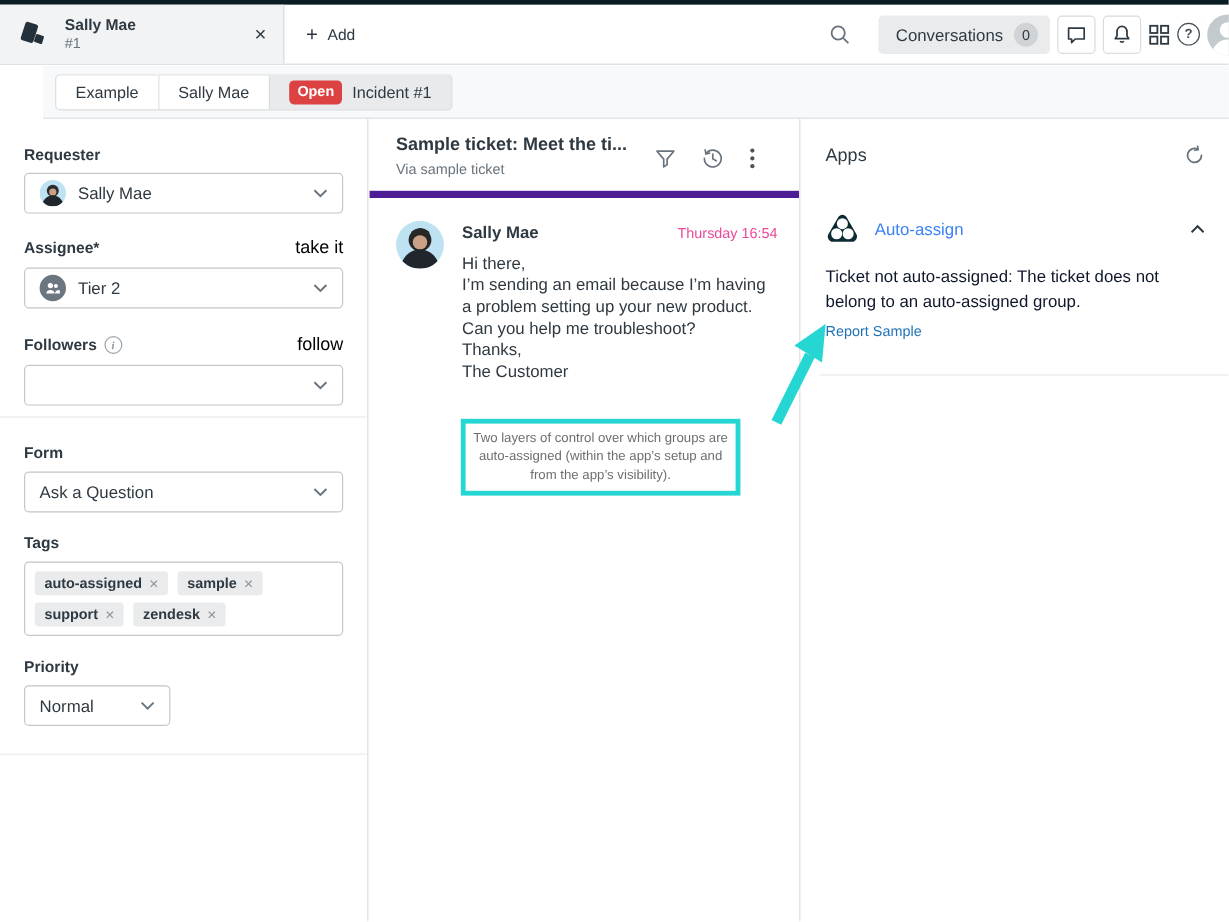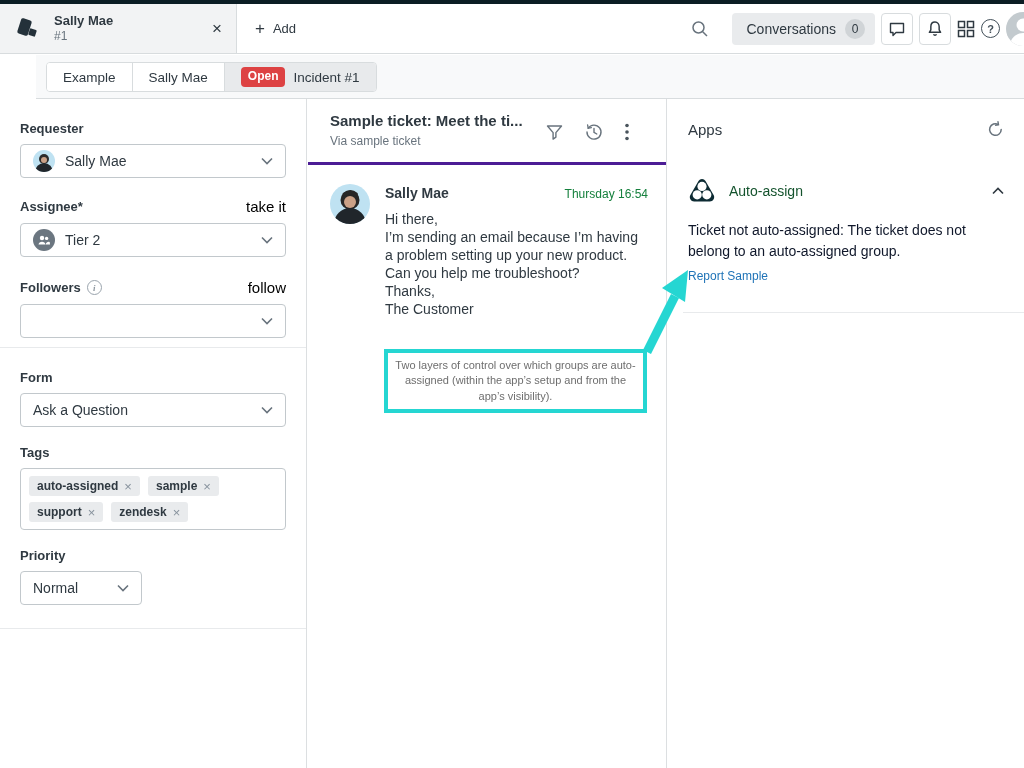--- a/index.html
+++ b/index.html
@@ -49,42 +49,42 @@
   .info-circle { width:15px; height:15px; border:1px solid #9aa4ad; border-radius:50%; display:flex; align-items:center; justify-content:center; font-size:9px; font-style:italic; font-weight:700; color:#8c969f; font-family:"Liberation Serif", serif; }
   .side-divider { margin:9px -20px 0 -20px; border-top:1px solid #e8eaec; }
   .tags-box { border:1px solid #c2c8cc; border-radius:4px; padding:7px 8px; display:flex; flex-wrap:wrap; gap:6px 8px; }
   .tag-pill { background:#e9ebed; border-radius:3px; padding:3px 8px; font-size:12px; font-weight:700; color:#2f3941; display:flex; align-items:center; gap:6px; cursor:pointer; }
   .tag-x { color:#87929d; font-weight:400; font-size:13px; line-height:1; cursor:pointer; }
   .spacer20 { height:20px; } .spacer18 { height:18px; } .spacer22 { height:22px; }
   .priority-dd { width:122px;justify-content:flex-end; }
 
   
   .conv { position:absolute; left:308px; top:99px; width:358px; height:669px; background:#fff; }
-  .conv-header { position:relative; height:66px; border-bottom:3px solid #4c1d95; padding:13px 0 0 22px; }
+  .conv-header { position:relative; height:66px; border-bottom:6px solid #4c1d95; padding:13px 0 0 22px; }
   .conv-title { font-size:15px; font-weight:700; color:#2f3941; width:215px; white-space:nowrap; overflow:hidden; }
   .conv-via { font-size:12px; color:#68737d; margin-top:5px; }
   .conv-hicons { position:absolute; top:24px; left:238px; display:flex; gap:22px; align-items:center; }
   .msg { position:relative; padding:20px 18px 0 77px; }
   .msg-avatar { position:absolute; left:22px; top:19px; width:40px; height:40px; border-radius:50%; overflow:hidden; }
   .msg-toprow { display:flex; align-items:baseline; }
   .msg-author { font-size:14px; font-weight:700; color:#2f3941; }
-  .msg-time { margin-left:auto; font-size:12px; color:#15803d; }
+  .msg-time { margin-left:auto; font-size:12px; color:#ec4899; }
   .msg-body { margin-top:9px; font-size:14px; line-height:18px; color:#2f3941; }
 
   
-  .annotation { position:absolute; left:384px; top:349px; width:263px; border:4px solid #25d6d2; background:#fff; padding:5px 4px; z-index:4; }
+  .annotation { position:absolute; left:384px; top:349px; width:233px; border:4px solid #25d6d2; background:#fff; padding:5px 4px; z-index:4; }
   .annotation-text { font-size:11px; line-height:1.4; color:#6e6e6e; text-align:center; }
   .arrow-svg { position:absolute; left:630px; top:256px; z-index:6; pointer-events:none; }
 
   
   .apps { position:absolute; left:666px; top:99px; width:358px; height:669px; background:#fff; border-left:1px solid #dcdfe1; padding:22px 20px 0 21px; }
   .apps-header { display:flex; align-items:center; justify-content:space-between; }
   .apps-title { font-size:15px; color:#2f3941; }
   .app-row { margin-top:39px; display:flex; align-items:center; }
-  .app-name { font-size:14px; font-weight:500; color:#14532d; margin-left:13px; }
+  .app-name { font-size:14px; font-weight:500; color:#3b82f6; margin-left:13px; }
   .app-collapse { margin-left:auto; cursor:pointer; }
   .app-msg { margin-top:15px; font-size:14px; line-height:21px; color:#0f172a; max-width:322px; }
   .app-link { margin-top:7px; font-size:12px; color:#1f73b7; cursor:pointer; display:inline-block; }
   .apps-divider { position:absolute; left:16px; right:0; top:213px; border-top:1px solid #e8eaec; }
 </style>
 </head>
 <body>
 
 <div class="top-strip"></div>
 

